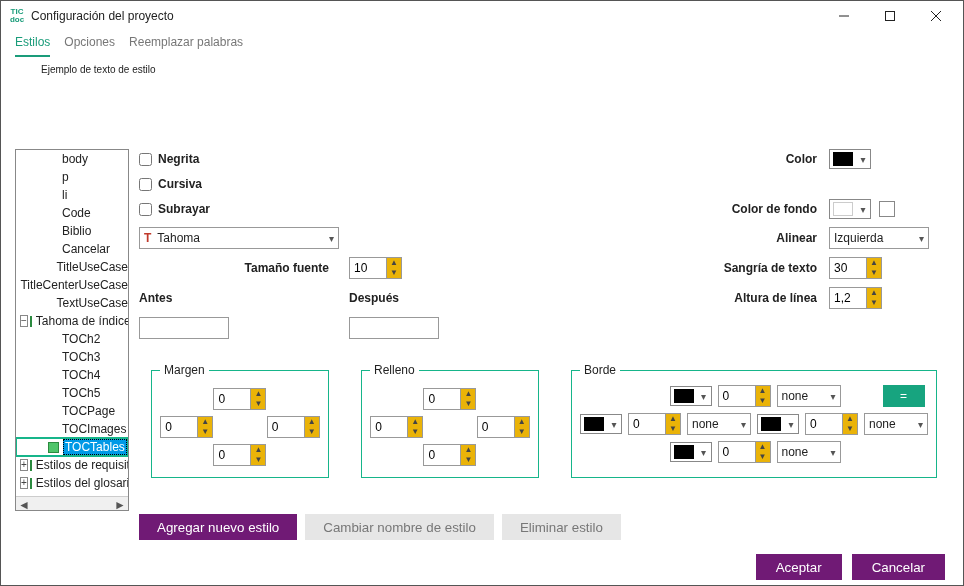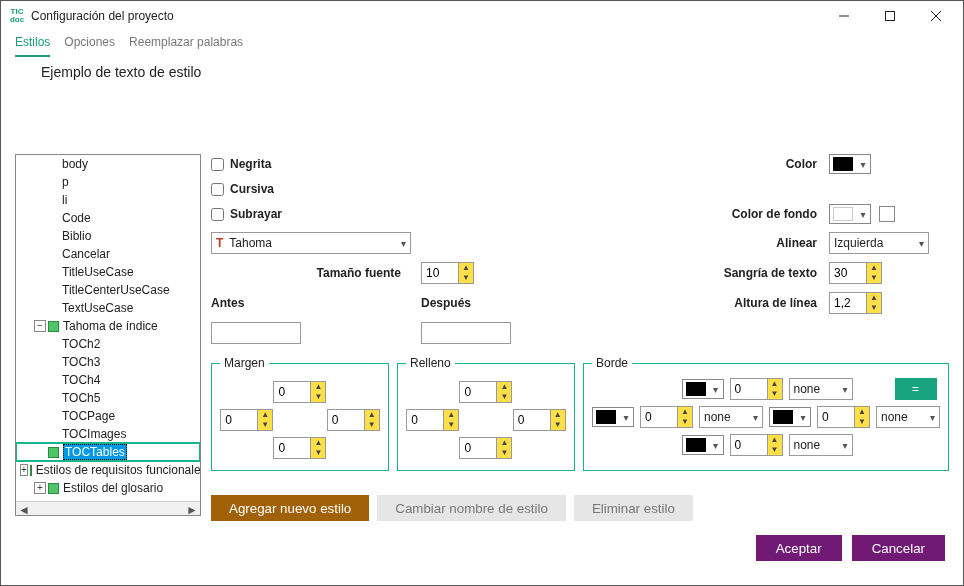--- a/index.html
+++ b/index.html
@@ -48,21 +48,21 @@
     border-bottom: 2px solid transparent;
   }
   .tab.active {
     color: #1a9c7a;
     border-bottom-color: #1a9c7a;
   }
 
   .example {
     padding: 6px 40px 8px 40px;
     font-family: Tahoma, sans-serif;
-    font-size: 14px;
+    font-size: 10px;
   }
 
   .client {
     display: flex;
     padding: 6px 14px 0 14px;
     gap: 10px;
   }
 
   
   .tree-wrap {
@@ -146,36 +146,36 @@
   .chk-alone {
     width: 16px; height: 16px; border: 1px solid #888; display:inline-block;
   }
   select, input[type=text] {
     border: 1px solid #999; height: 22px; padding: 0 4px;
     font-family: inherit; font-size: 12px; background:#fff;
   }
   .fontsel { display:flex; align-items:center; border:1px solid #999; height:22px; width:200px; padding:0 4px; gap:6px; cursor:pointer;}
   .fontsel .arr { margin-left:auto; font-size:10px; color:#555;}
   .spin {
-    display:inline-flex; border:1px solid #999; height:22px; background:#fde047;
+    display:inline-flex; border:1px solid #999; height:22px; background:#eab308;
   }
   .spin input { border:none; width:36px; height:20px; padding:0 4px; outline:none;}
   .spin .btns { display:flex; flex-direction:column; border-left:1px solid #999;}
   .spin .btns span {
     width:14px; height:10px; font-size:8px; line-height:10px; text-align:center;
     cursor:pointer; user-select:none; color:#444;
   }
 
   .group-row {
     display:flex; gap:8px; margin-top:12px;
   }
   fieldset {
     border: 1px solid #16b58a;
     padding: 8px;
-    margin:0;
+    margin:12px;
     font-size:12px;
   }
   fieldset legend { padding: 0 4px; color:#222; }
   .margen-grid, .relleno-grid {
     display:grid; grid-template-columns: 1fr 1fr 1fr; grid-template-rows: repeat(3, 28px);
     align-items:center; justify-items:center; width:160px;
   }
   .eqbtn {
     background:#17a47f; color:#fff; width:42px; height:22px;
     display:inline-flex; align-items:center; justify-content:center;
@@ -187,21 +187,21 @@
   }
   .sel-none .arr { margin-left:auto; font-size:10px; color:#555;}
 
   .actions {
     display:flex; gap:8px; margin-top:24px;
   }
   .btn {
     height:26px; padding:0 18px; display:inline-flex; align-items:center; justify-content:center;
     cursor:pointer; border:none;
   }
-  .btn.primary { background:#a16207; color:#fff;}
+  .btn.primary { background:#701a75; color:#fff;}
   .btn.secondary { background:#e6e6e6; color:#777; cursor:default;}
 
   .footer {
     display:flex; justify-content:flex-end; gap:10px;
     padding: 14px 18px 14px 0;
   }
   .footerbtn {
     background:#701a75; color:#fff; border:none; height:26px; padding:0 20px; cursor:pointer;
   }
 </style>

